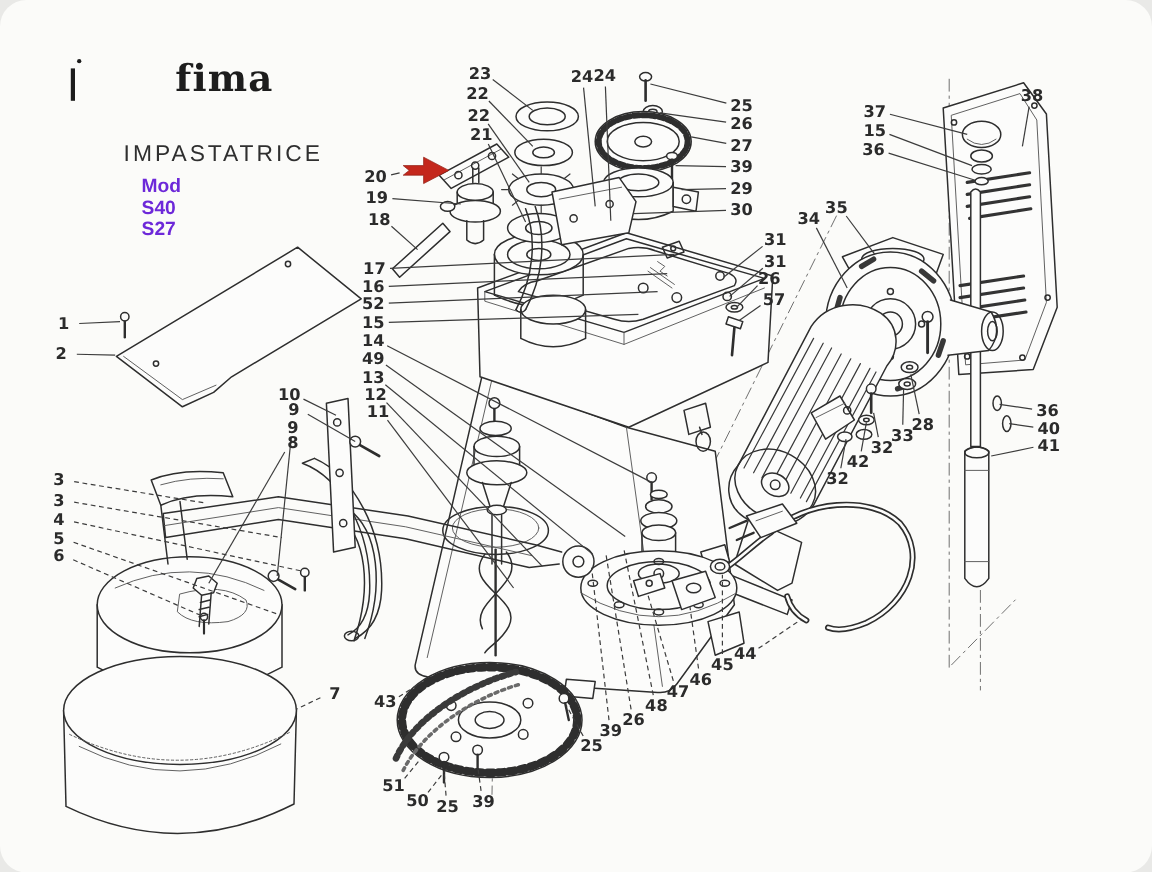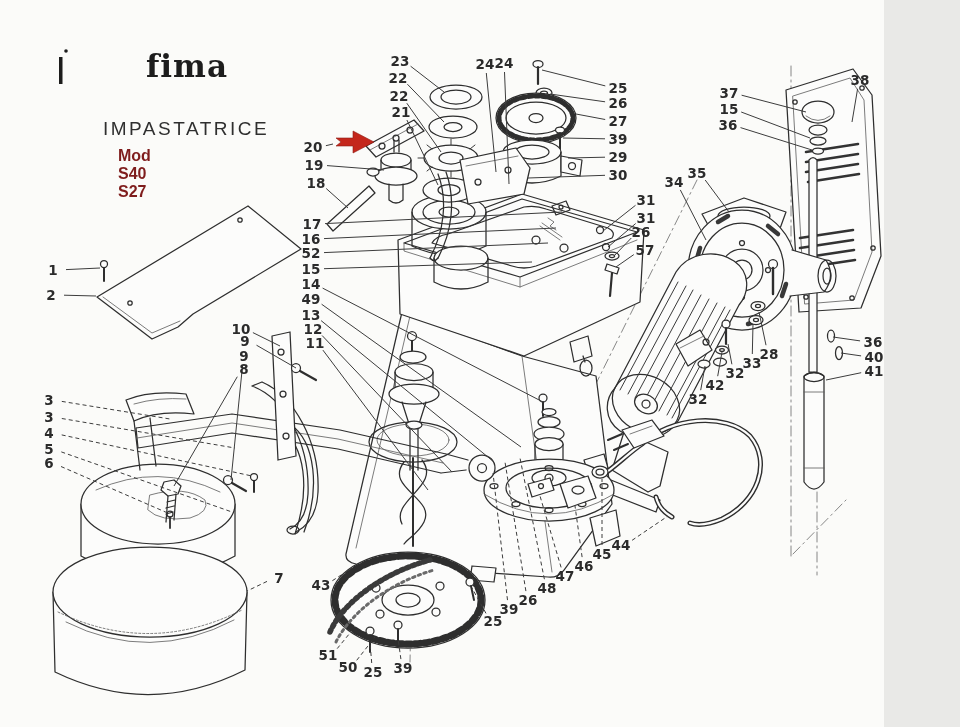--- a/index.html
+++ b/index.html
@@ -1,24 +1,24 @@
 <!DOCTYPE html>
 <html><head>
 <meta charset="utf-8">
 <style>
   html,body{margin:0;padding:0;background:#e9e9e7;}
-  .page{position:relative;width:884px;height:727px;background:#fbfbf9;overflow:hidden;
-        font-family:"Liberation Sans",sans-serif;}
+  .page{position:relative;width:960px;height:727px;background:#fbfbf9;overflow:hidden;
+        font-family:"Liberation Sans",sans-serif;border-radius:22px;}
   .brand{position:absolute;left:0;top:0;}
   .logo{position:absolute;left:146px;top:48px;width:120px;
         font-family:"DejaVu Serif",serif;font-weight:700;font-size:31px;color:#1d1d1d;
         letter-spacing:1px;}
   .title{position:absolute;left:103px;top:118px;font-size:19px;letter-spacing:2.5px;
          color:#2f2f2f;font-weight:500;text-align:center;}
-  .model{position:absolute;left:118px;top:147px;font-size:16px;font-weight:700;color:#7f1d1d;}
+  .model{position:absolute;left:118px;top:147px;font-size:16px;font-weight:700;color:#6d28d9;}
   svg.diagram{position:absolute;left:0;top:0;filter:blur(.28px);}
   .leader{stroke:#3c3c3c;stroke-width:1;fill:none;}
   .leader.dashed{stroke-dasharray:4 3;}
   .callout-num{font:600 13.5px "DejaVu Sans",sans-serif;fill:#2b2b2b;text-anchor:middle;}
   .cl{stroke:#6a6a6a;stroke-width:.8;stroke-dasharray:10 4 2 4;fill:none;}
   .thin{stroke:#5a5a5a;stroke-width:.8;}
 </style>
 </head>
 <body>
 

